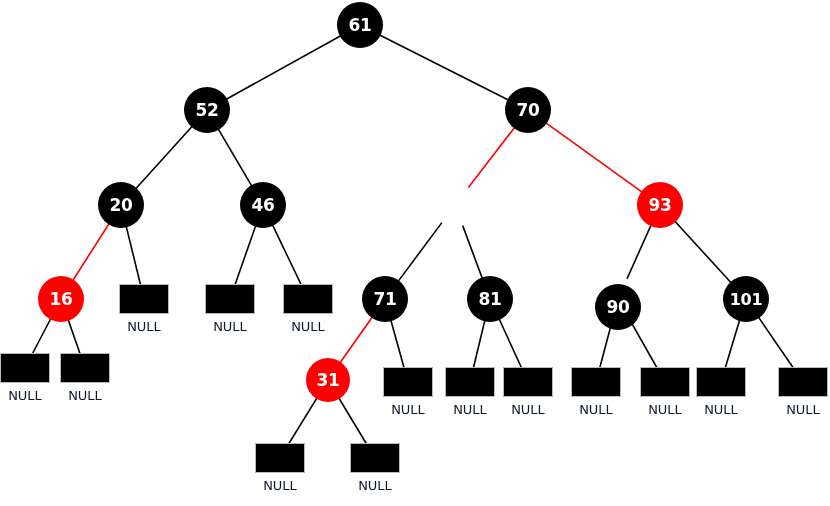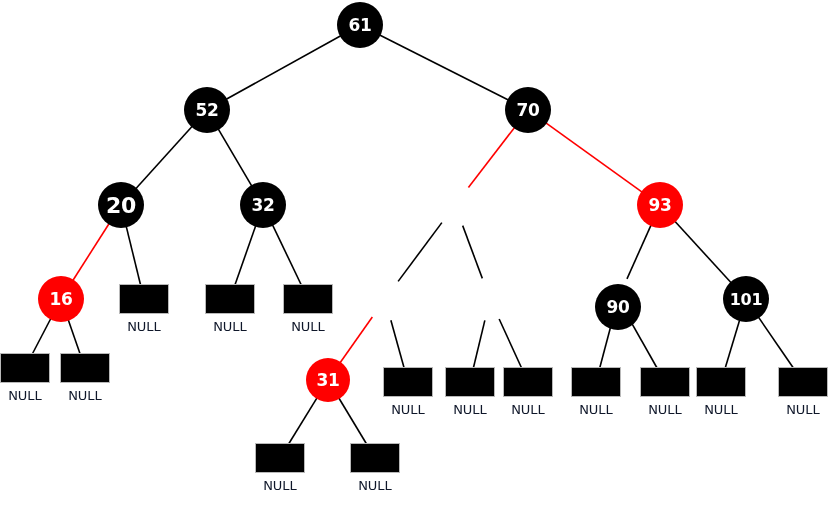--- a/index.html
+++ b/index.html
@@ -99,24 +99,26 @@
       <line x1="628.8404565361257" y1="318.14378494677504" x2="658.7710843373494" y2="371" stroke="#000000" stroke-width="1.6"></line>
       <line x1="739.6550662161176" y1="320.06518016248964" x2="724.3132530120482" y2="371" stroke="#000000" stroke-width="1.6"></line>
       <line x1="758.4543593681751" y1="317.1352952203252" x2="795.4457831325301" y2="371" stroke="#000000" stroke-width="1.6"></line>
       <line x1="316.99395406104895" y1="397.8848246507954" x2="286.7692307692308" y2="447" stroke="#000000" stroke-width="1.6"></line>
       <line x1="338.83830379409085" y1="397.9869722540231" x2="368.37179487179486" y2="447" stroke="#000000" stroke-width="1.6"></line>
     </svg>
   <div id="node-layer">
       <div class="tree-node black" style="left: 337px; top: 2px; width: 46px; height: 46px; font-size: 17px; color: rgb(255, 255, 255);">61</div>
       <div class="tree-node black" style="left: 184px; top: 87px; width: 46px; height: 46px; font-size: 17px; color: rgb(255, 255, 255);">52</div>
       <div class="tree-node black" style="left: 505px; top: 87px; width: 46px; height: 46px; font-size: 17px; color: rgb(255, 255, 255);">70</div>
-      <div class="tree-node black" style="left: 98px; top: 182px; width: 46px; height: 46px; font-size: 22px; color: rgb(255, 255, 255);">20</div>
-      <div class="tree-node black" style="left: 240px; top: 182px; width: 46px; height: 46px; font-size: 17px; color: rgb(255, 255, 255);">32</div>
+      <div class="tree-node black" style="left: 98px; top: 182px; width: 46px; height: 46px; font-size: 17px; color: rgb(255, 255, 255);">20</div>
+      <div class="tree-node black" style="left: 240px; top: 182px; width: 46px; height: 46px; font-size: 17px; color: rgb(255, 255, 255);">46</div>
       <div class="tree-node red" style="left: 637px; top: 182px; width: 46px; height: 46px; font-size: 17px; color: rgb(255, 255, 255);">93</div>
       <div class="tree-node red" style="left: 38px; top: 276px; width: 46px; height: 46px; font-size: 17px; color: rgb(255, 255, 255);">16</div>
+      <div class="tree-node black" style="left: 362px; top: 276px; width: 46px; height: 46px; font-size: 17px; color: rgb(255, 255, 255);">71</div>
+      <div class="tree-node black" style="left: 467px; top: 276px; width: 46px; height: 46px; font-size: 17px; color: rgb(255, 255, 255);">81</div>
       <div class="tree-node black" style="left: 595px; top: 284px; width: 46px; height: 46px; font-size: 17px; color: rgb(255, 255, 255);">90</div>
       <div class="tree-node black" style="left: 723px; top: 276px; width: 46px; height: 46px; font-size: 16px; color: rgb(255, 255, 255);">101</div>
       <div class="tree-node red" style="left: 306px; top: 358px; width: 44px; height: 44px; font-size: 17px; color: rgb(255, 255, 255);">31</div>
       <div class="nil-leaf" style="left: 0px; top: 353px; width: 50px; height: 52px;">
         <div class="nil-box" style="width: 50px; height: 30px;"></div>
         <div class="nil-label" style="top: 35px;">NULL</div>
       </div>
       <div class="nil-leaf" style="left: 60px; top: 353px; width: 50px; height: 52px;">
         <div class="nil-box" style="width: 50px; height: 30px;"></div>
         <div class="nil-label" style="top: 35px;">NULL</div>

